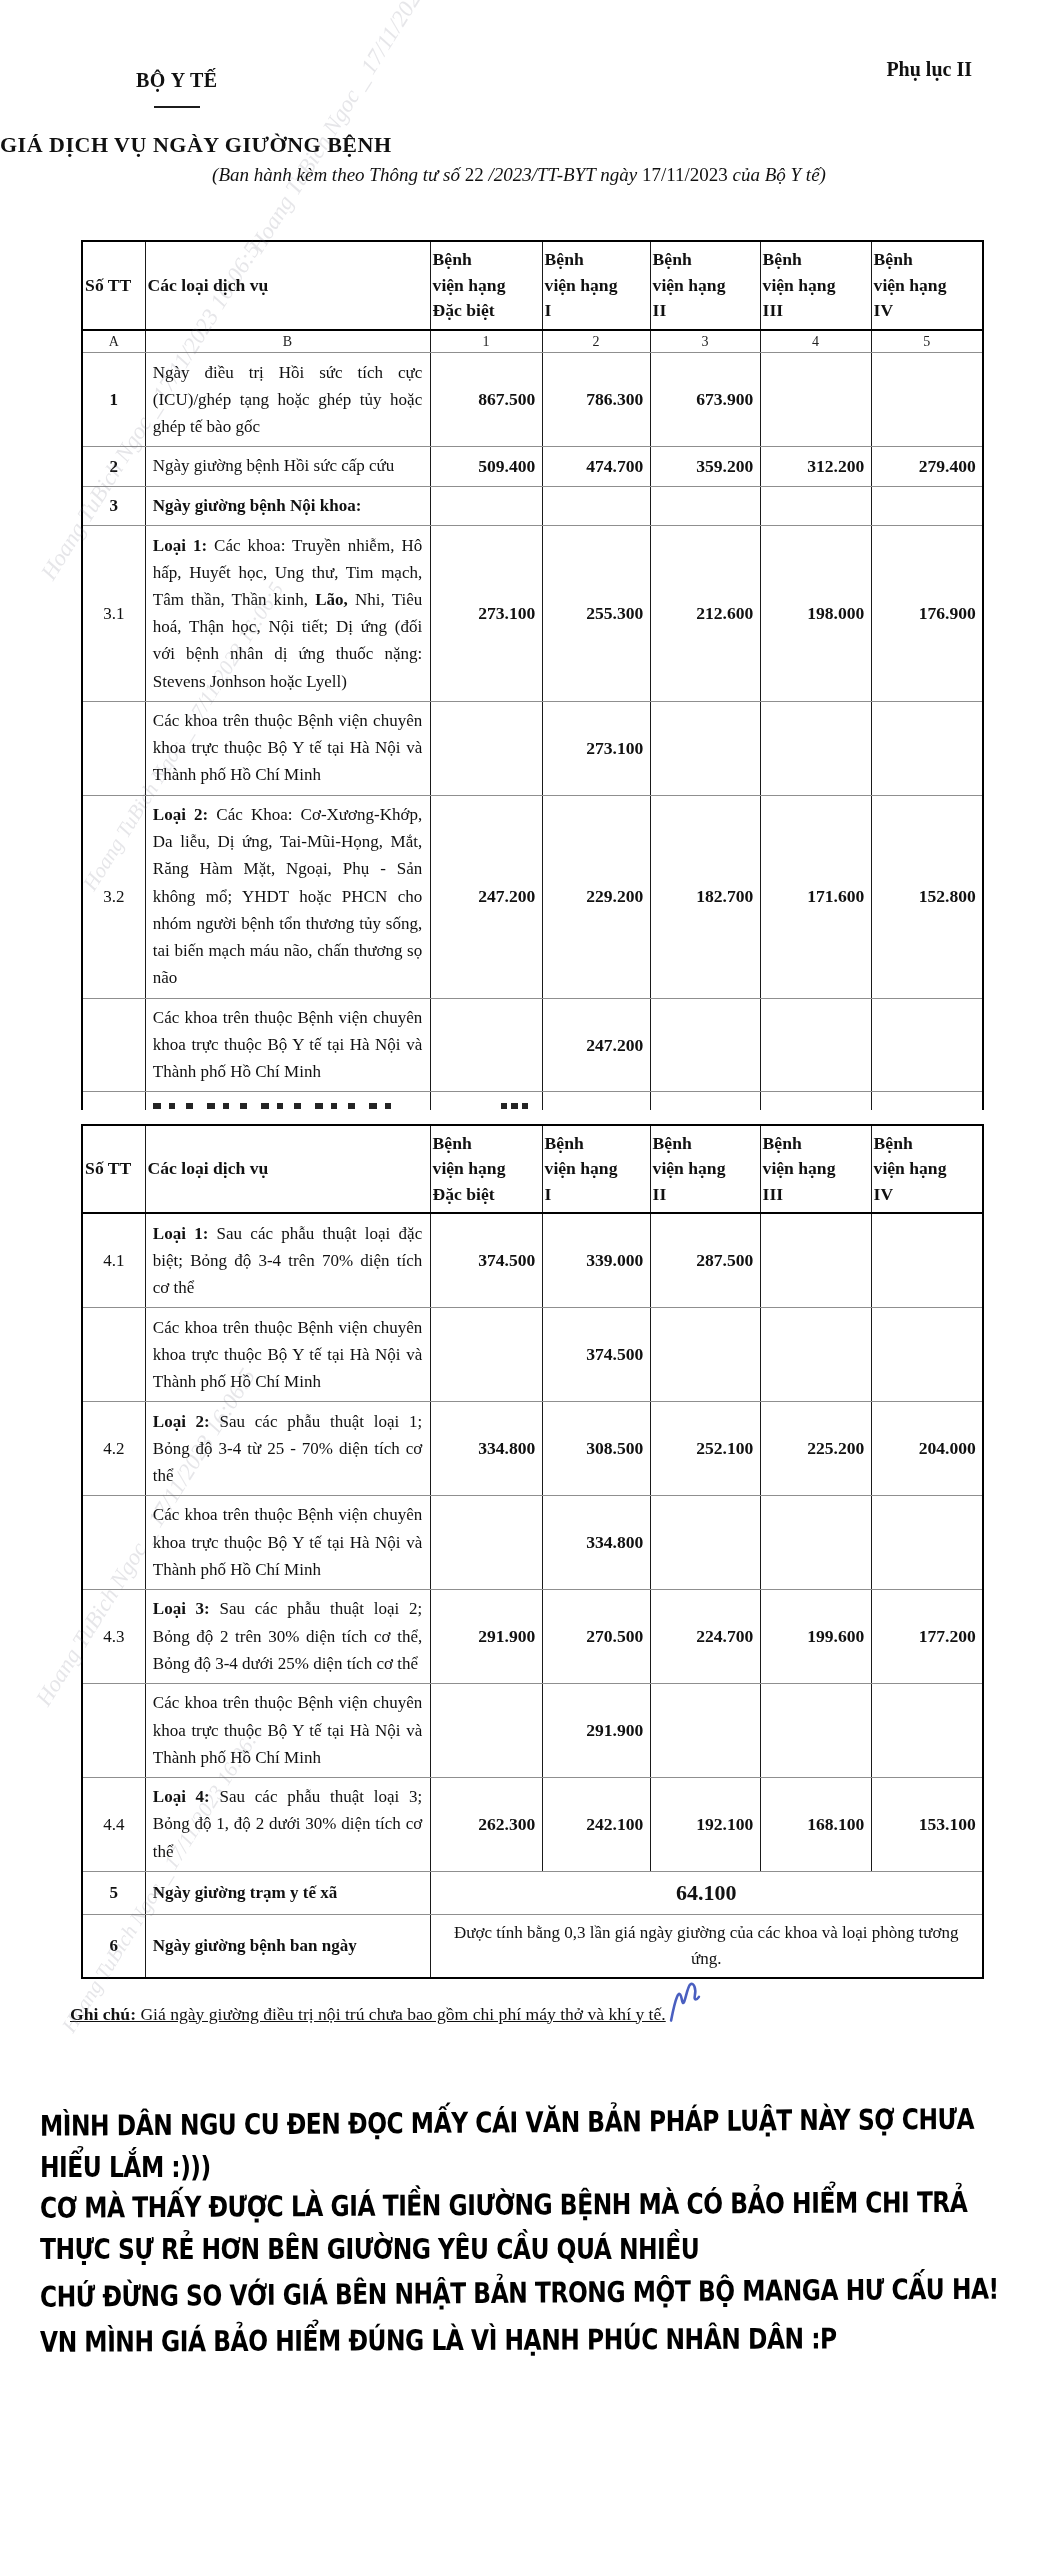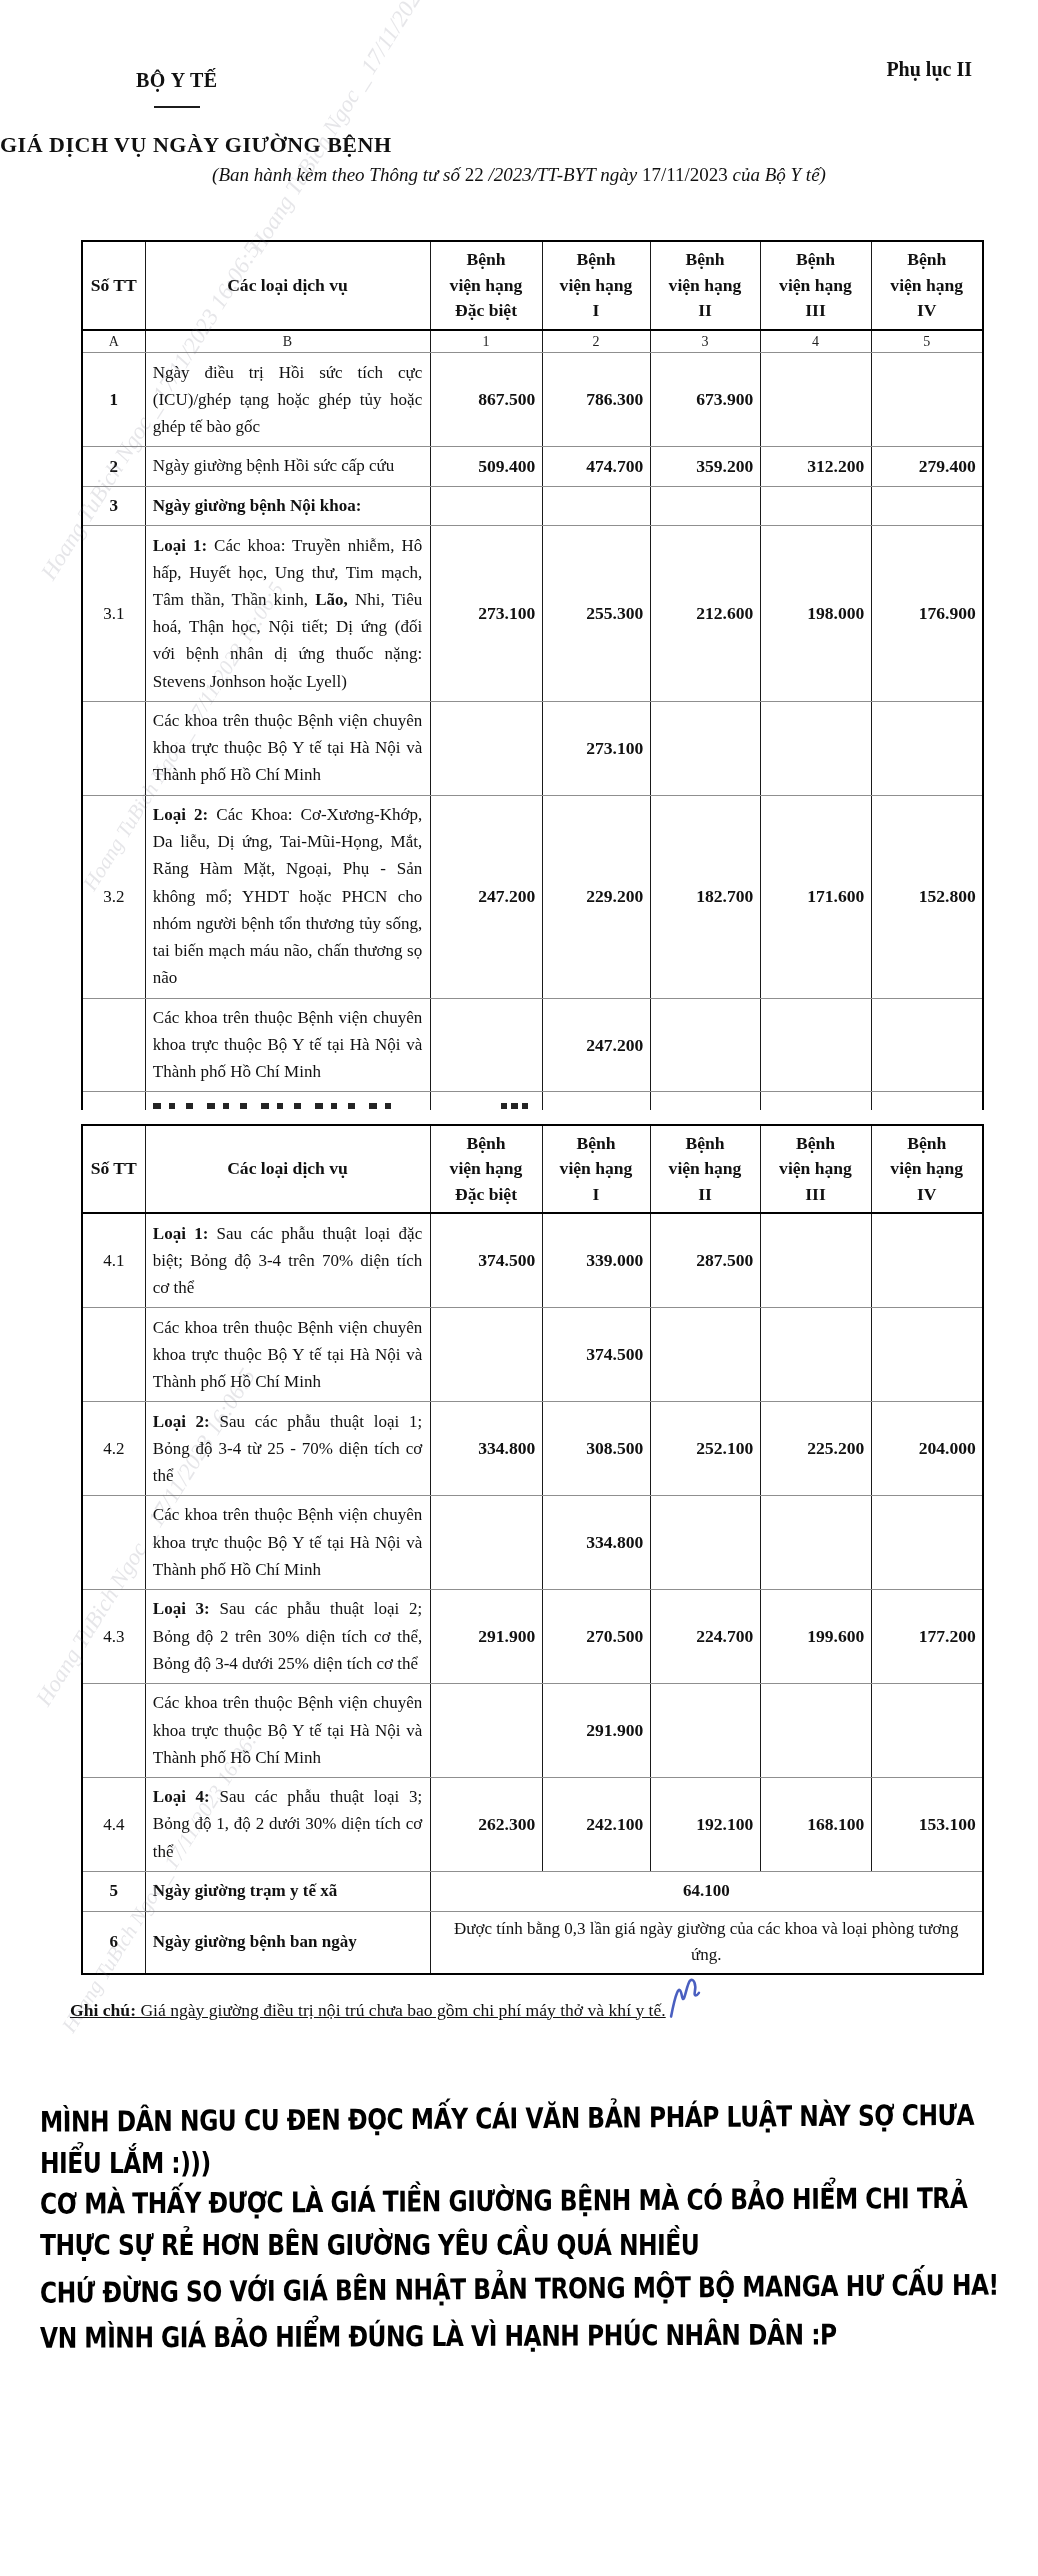--- a/index.html
+++ b/index.html
@@ -19,30 +19,30 @@
   .doc-subtitle{text-align:center;font-style:italic;font-size:19px;margin-top:6.2px;}
   .doc-subtitle .num{font-style:normal;}
   
   table.price{border-collapse:collapse;table-layout:fixed;width:901px;
     margin:54px 0 0 81px;border:2.6px solid #000;}
   table.price.second{margin-top:13.5px;}
   table.price.first{border-bottom:0;}
   th,td{border-left:1.6px solid #1a1a1a;border-right:1.6px solid #1a1a1a;
     border-top:1px solid #8f8f8f;border-bottom:1px solid #8f8f8f;
     overflow:hidden;}
-  tr.head th{font-size:17.6px;font-weight:bold;text-align:center;vertical-align:middle;
+  tr.head th{font-size:17.6px;font-weight:bold;text-align:left;vertical-align:middle;
     line-height:1.45;padding:5.2px 2.1px;border-bottom:2.6px solid #000;border-top:1.6px solid #000;}
   tr.idxrow td{font-size:14px;text-align:center;padding:2.6px 1px;color:#222;}
   td.tt{text-align:center;vertical-align:middle;font-size:17px;padding:1px;}
   td.tt.b{font-weight:bold;}
   td.svc{font-size:17px;line-height:1.6;padding:5.2px 7.3px 6.2px 7.3px;text-align:justify;
     -moz-text-align-last:left;text-align-last:left;vertical-align:middle;}
   td.val{font-size:17.6px;font-weight:bold;text-align:right;vertical-align:middle;padding:2.1px 6.2px;}
   td.merged{font-size:17px;text-align:center;vertical-align:middle;line-height:1.55;padding:4.2px 21px;}
-  td.merged.b{font-weight:bold;font-size:17px;}
+  td.merged.b{font-weight:bold;font-size:22px;}
   .b{font-weight:bold;}
   tr.sub td{border-top:1px solid #9b9b9b;}
   tr.clipped td{height:17.6px;padding:0 7.3px;border-bottom:0;border-top:1px solid #777;}
   .cut-marks{height:5.7px;margin-top:8.8px;width:90%;
     background:repeating-linear-gradient(90deg,#242424 0 8.3px,transparent 8.3px 15.6px,#242424 15.6px 22px,transparent 22px 33px,#242424 33px 40px,transparent 40px 54px);}
   .cut-mark-sm{height:5.2px;margin:9.3px 3.1px 0 auto;width:30px;
     background:repeating-linear-gradient(90deg,#242424 0 6.2px,transparent 6.2px 10.4px);}
   
   .note{margin:24px 0 0 70px;font-size:17.6px;white-space:nowrap;text-decoration:underline;}
   .note .lbl{font-weight:bold;}

